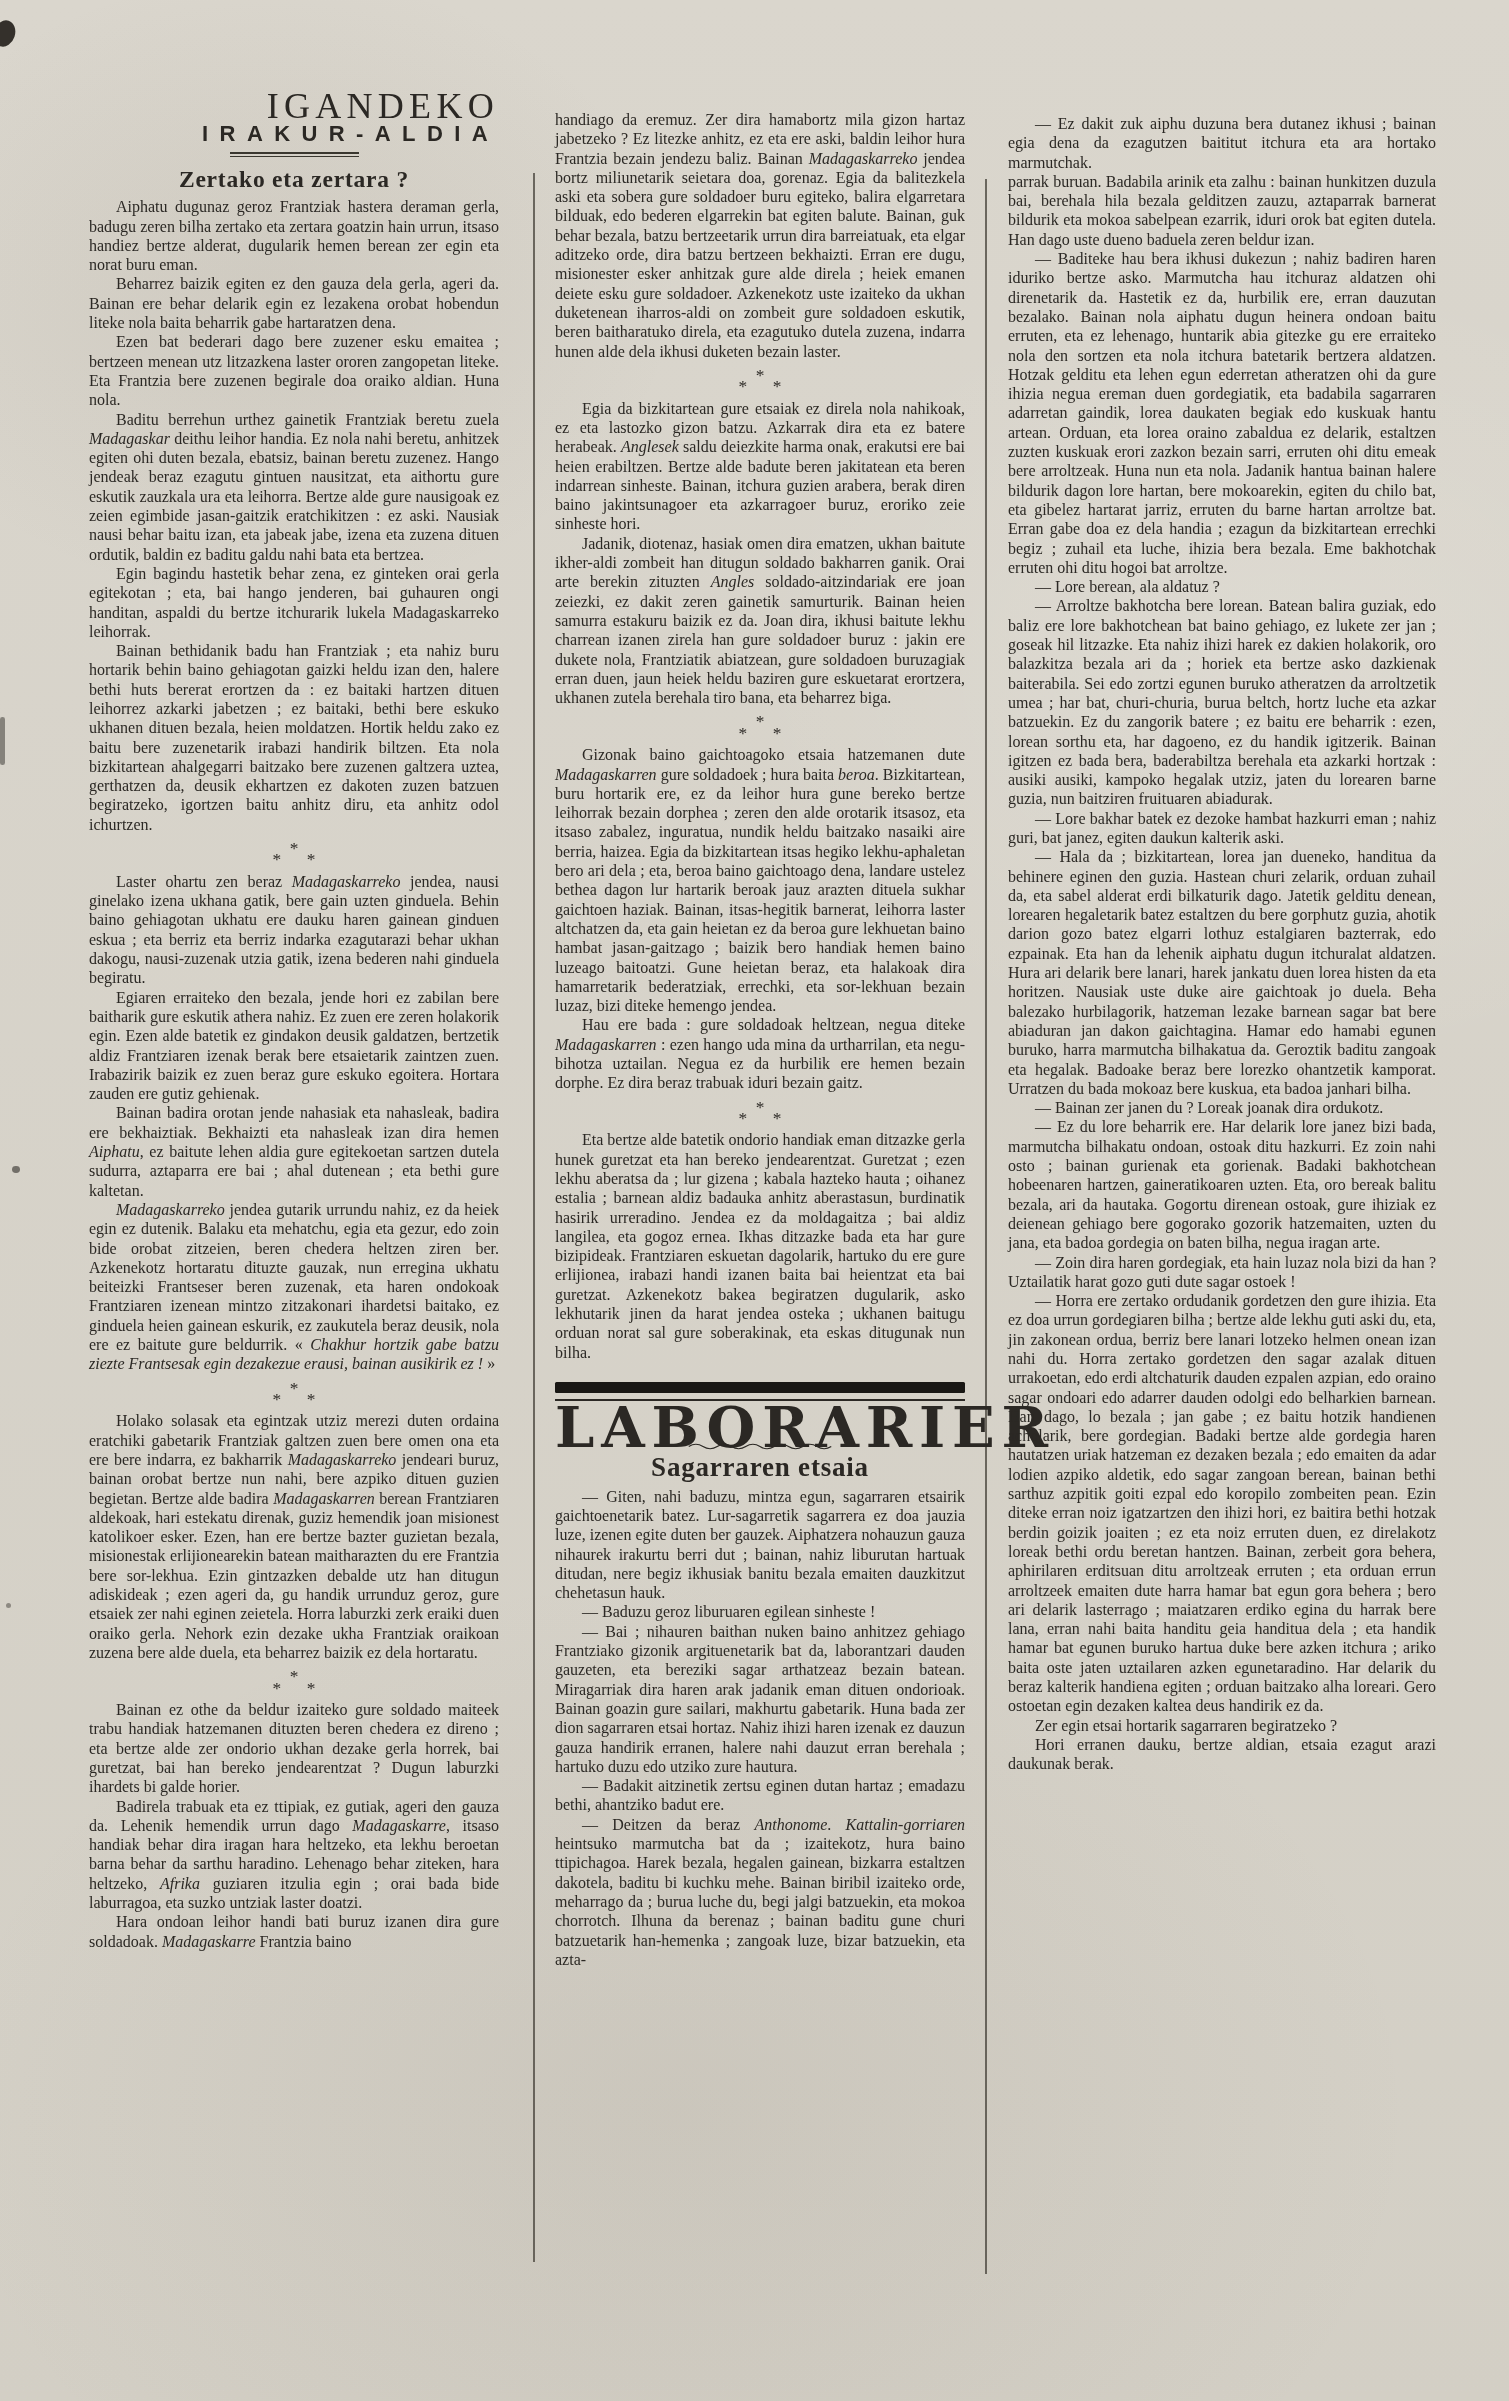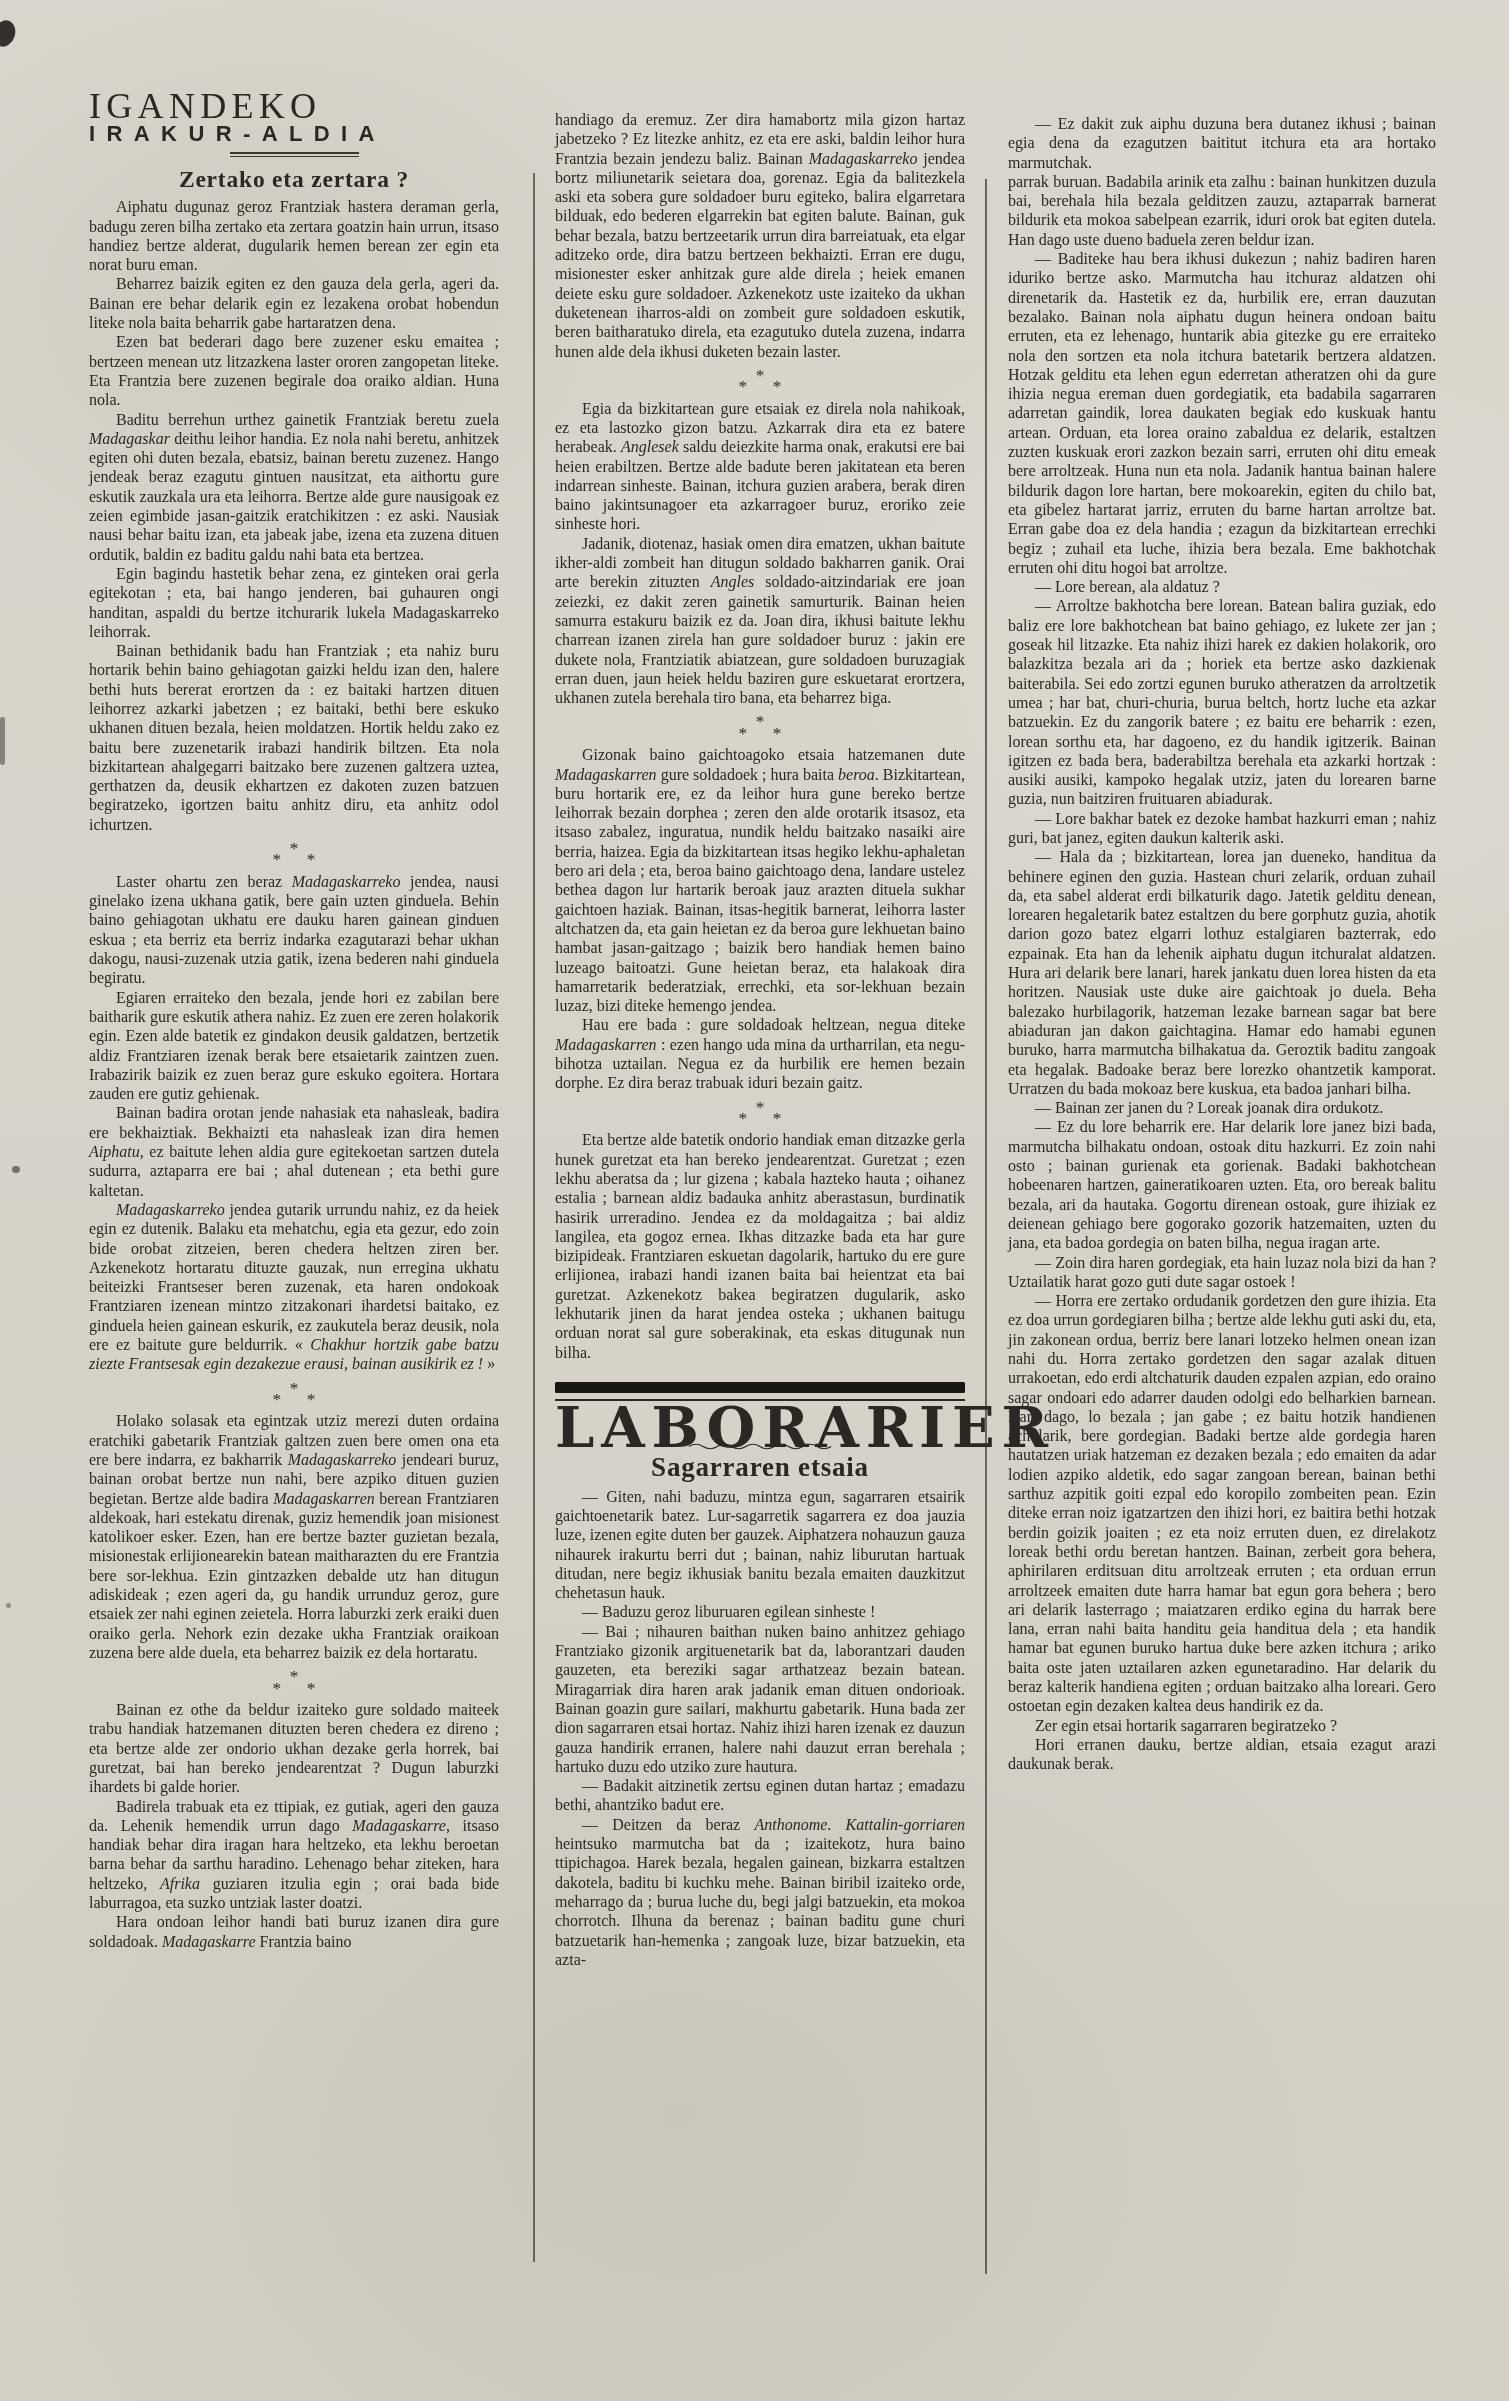--- a/index.html
+++ b/index.html
@@ -27,21 +27,21 @@
   .divider{position:absolute;width:1.5px;background:rgba(70,65,58,.75);}
   .divider.d1{left:533px;top:173px;height:2089px;}
   .divider.d2{left:985px;top:179px;height:2095px;}
 
   .col{position:absolute;font-size:16px;line-height:19.3px;text-align:justify;}
   .col1{left:89px;top:97px;width:410px;}
   .col2{left:555px;top:110px;width:410px;}
   .col3{left:1008px;top:114px;width:428px;}
 
   
-  .masthead{text-align:left;margin-bottom:10.6px;}
+  .masthead{text-align:right;margin-bottom:10.6px;}
   .masthead h1{
     margin:0;font-weight:400;font-size:36px;letter-spacing:5.3px;
     font-family:"Liberation Serif","DejaVu Serif",serif;
   }
   .masthead h2{
     margin:7.6px 0 0 0;font-weight:700;font-size:22px;letter-spacing:11.4px;
     font-family:Liberation Sans, sans-serif;
   }
   .double-rule{width:129px;margin:9px auto 0 auto;}
   .double-rule span{display:block;height:1.5px;background:#3a372f;margin-bottom:2.3px;}

